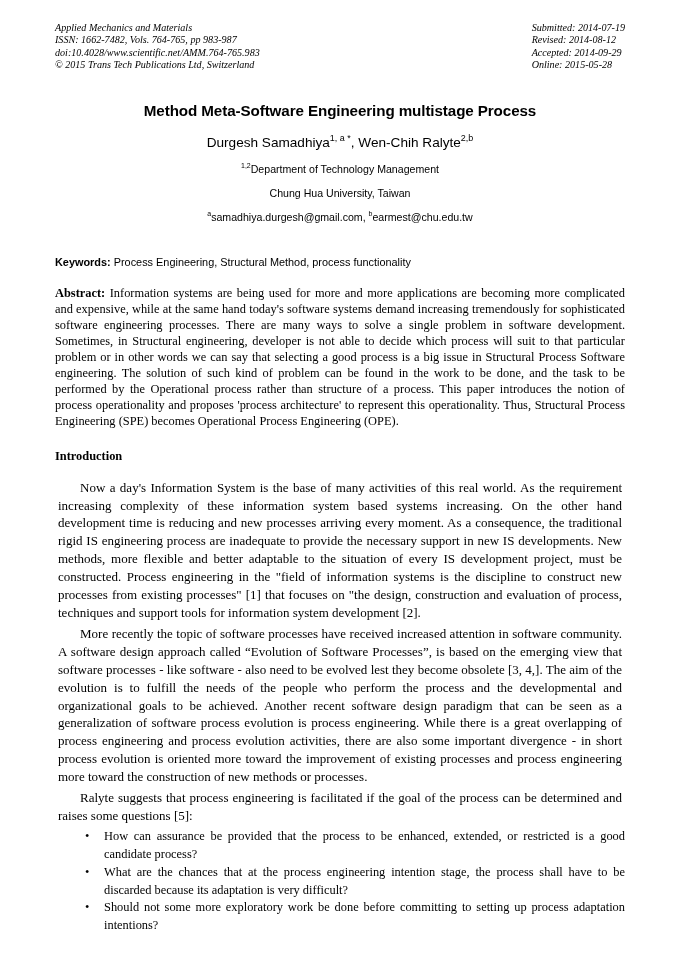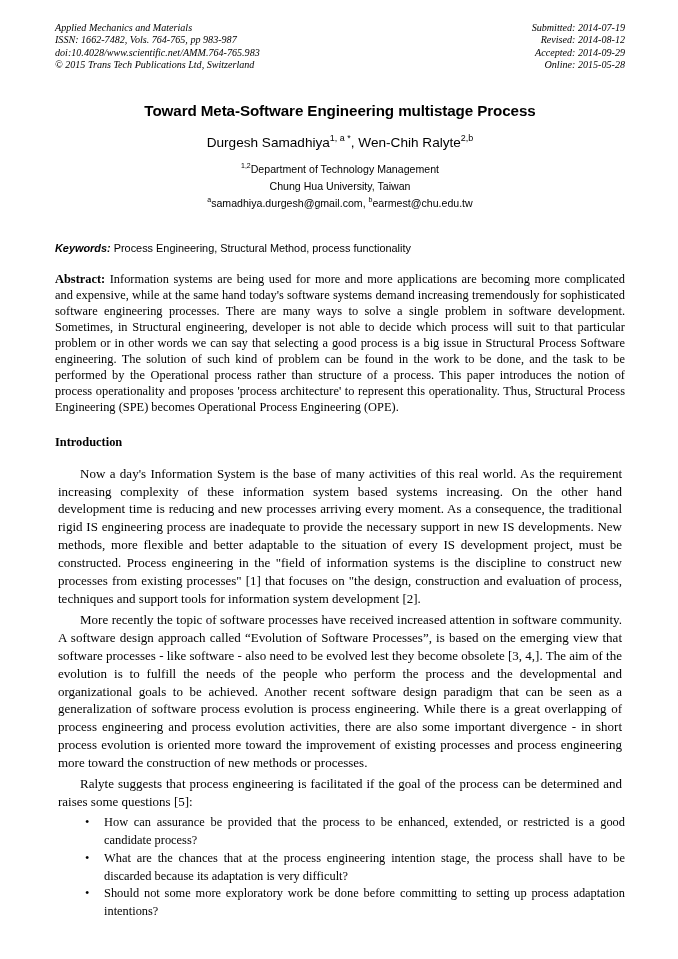--- a/index.html
+++ b/index.html
@@ -26,21 +26,21 @@
   
   .journal-header {
     display: flex;
     justify-content: space-between;
     align-items: flex-start;
     font-style: italic;
     font-size: 10.1px;
     line-height: 12.4px;
   }
   .journal-header .left { text-align: left; }
-  .journal-header .right { text-align: right; }
+  .journal-header .right { text-align: left; }
   .journal-header div > div { white-space: nowrap; }
 
   
   .title {
     font-family: "Liberation Sans", "DejaVu Sans", sans-serif;
     font-weight: bold;
     font-size: 15.2px;
     text-align: center;
     margin-top: 30px;
     letter-spacing: -0.1px;
@@ -54,35 +54,35 @@
     margin-top: 16px;
   }
   .affil {
     font-family: "Liberation Sans", "DejaVu Sans", sans-serif;
     font-size: 10.6px;
     text-align: center;
     margin-top: 11px;
     line-height: 17px;
   }
   .affil .line { display: block; }
-  .affil .line.spaced { }
+  .affil .line.spaced { margin-top: 7px; }
   sup {
     font-size: 0.66em;
     vertical-align: super;
     line-height: 0;
   }
 
   
   .keywords {
     font-family: "Liberation Sans", "DejaVu Sans", sans-serif;
     font-size: 10.9px;
     margin-top: 29px;
     line-height: 14px;
   }
-  .keywords .lbl { font-weight: bold; font-style: italic; }
+  .keywords .lbl { font-weight: bold; }
 
   
   .abstract {
     margin-top: 16px;
     font-size: 12.4px;
     line-height: 16px;
     text-align: justify;
     text-justify: inter-word;
   }
   .abstract .lbl { font-weight: bold; }
@@ -139,21 +139,21 @@
       <div>© 2015 Trans Tech Publications Ltd, Switzerland</div>
     </div>
     <div class="right">
       <div>Submitted: 2014-07-19</div>
       <div>Revised: 2014-08-12</div>
       <div>Accepted: 2014-09-29</div>
       <div>Online: 2015-05-28</div>
     </div>
   </div>
 
-  <div class="title">Toward Meta-Software Engineering multistage Process</div>
+  <div class="title">Method Meta-Software Engineering multistage Process</div>
 
   <div class="authors">
     <span>Durgesh Samadhiya</span><sup>1, a *</sup><span>, </span><span>Wen-Chih Ralyte</span><sup>2,b</sup>
   </div>
 
   <div class="affil">
     <span class="line"><sup>1,2</sup><span>Department of Technology Management</span></span>
     <span class="line spaced">Chung Hua University, Taiwan</span>
     <span class="line spaced"><sup>a</sup><span>samadhiya.durgesh@gmail.com,</span> <sup>b</sup><span>earmest@chu.edu.tw</span></span>
   </div>

